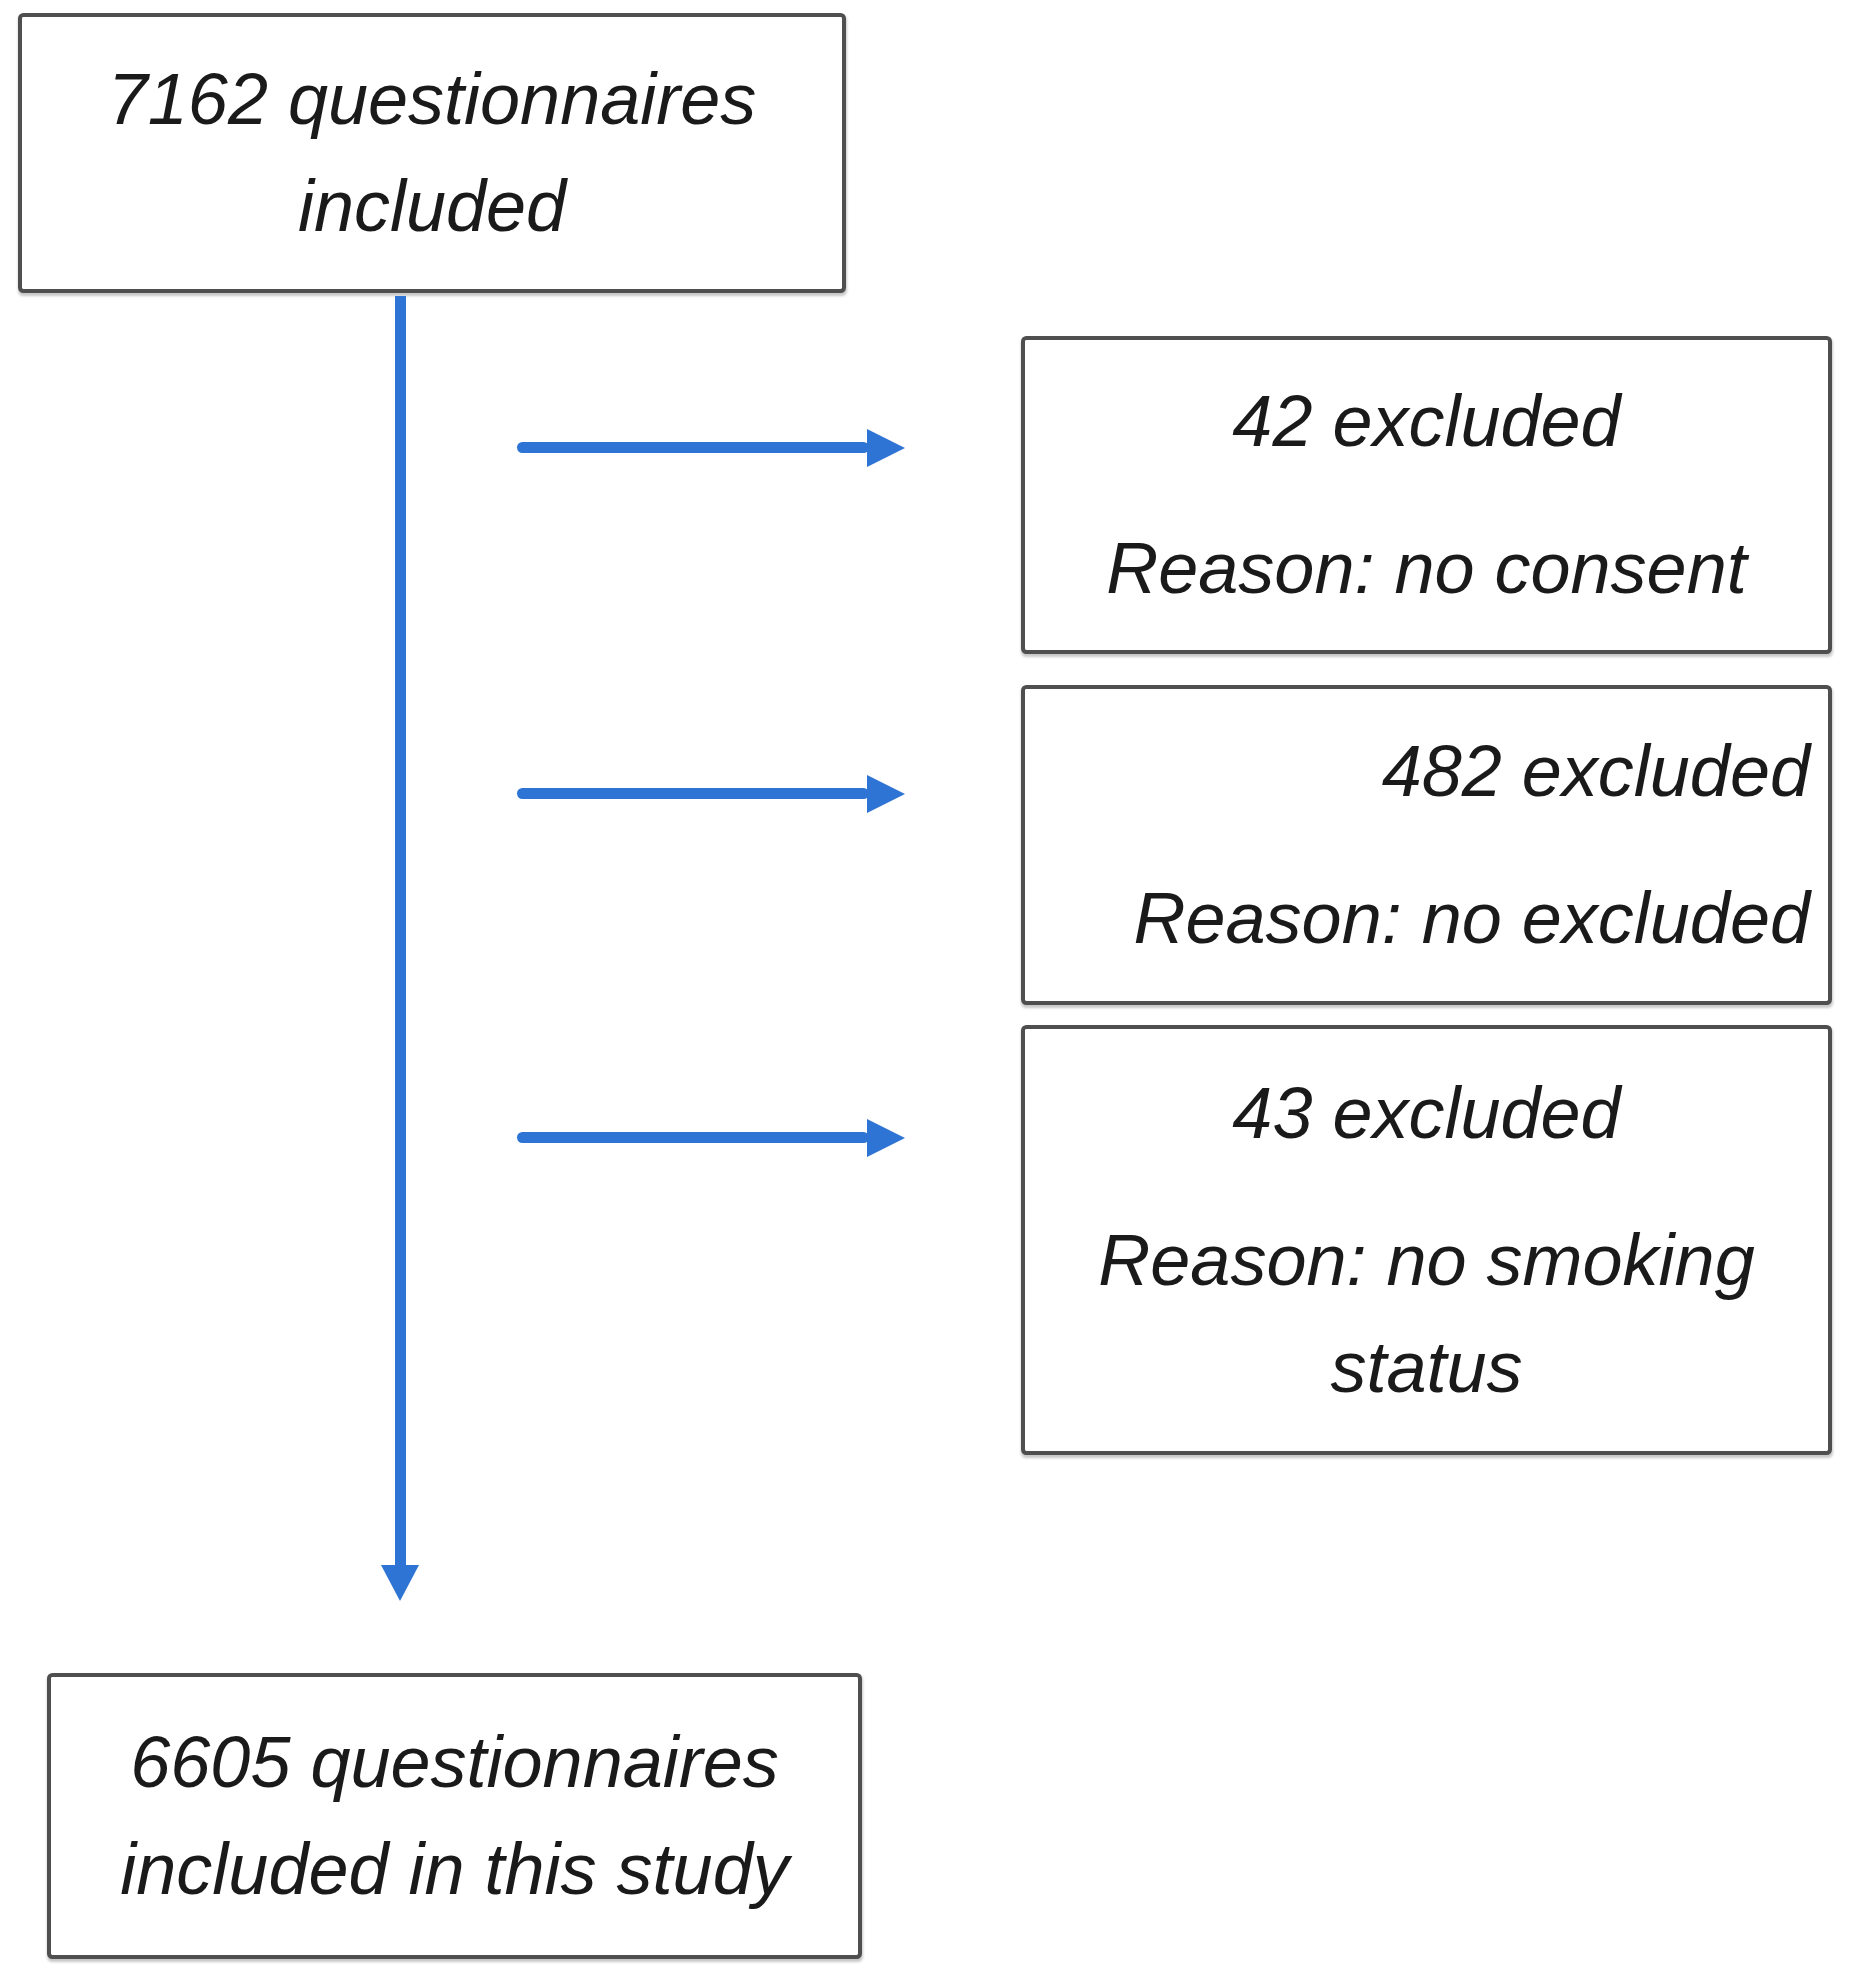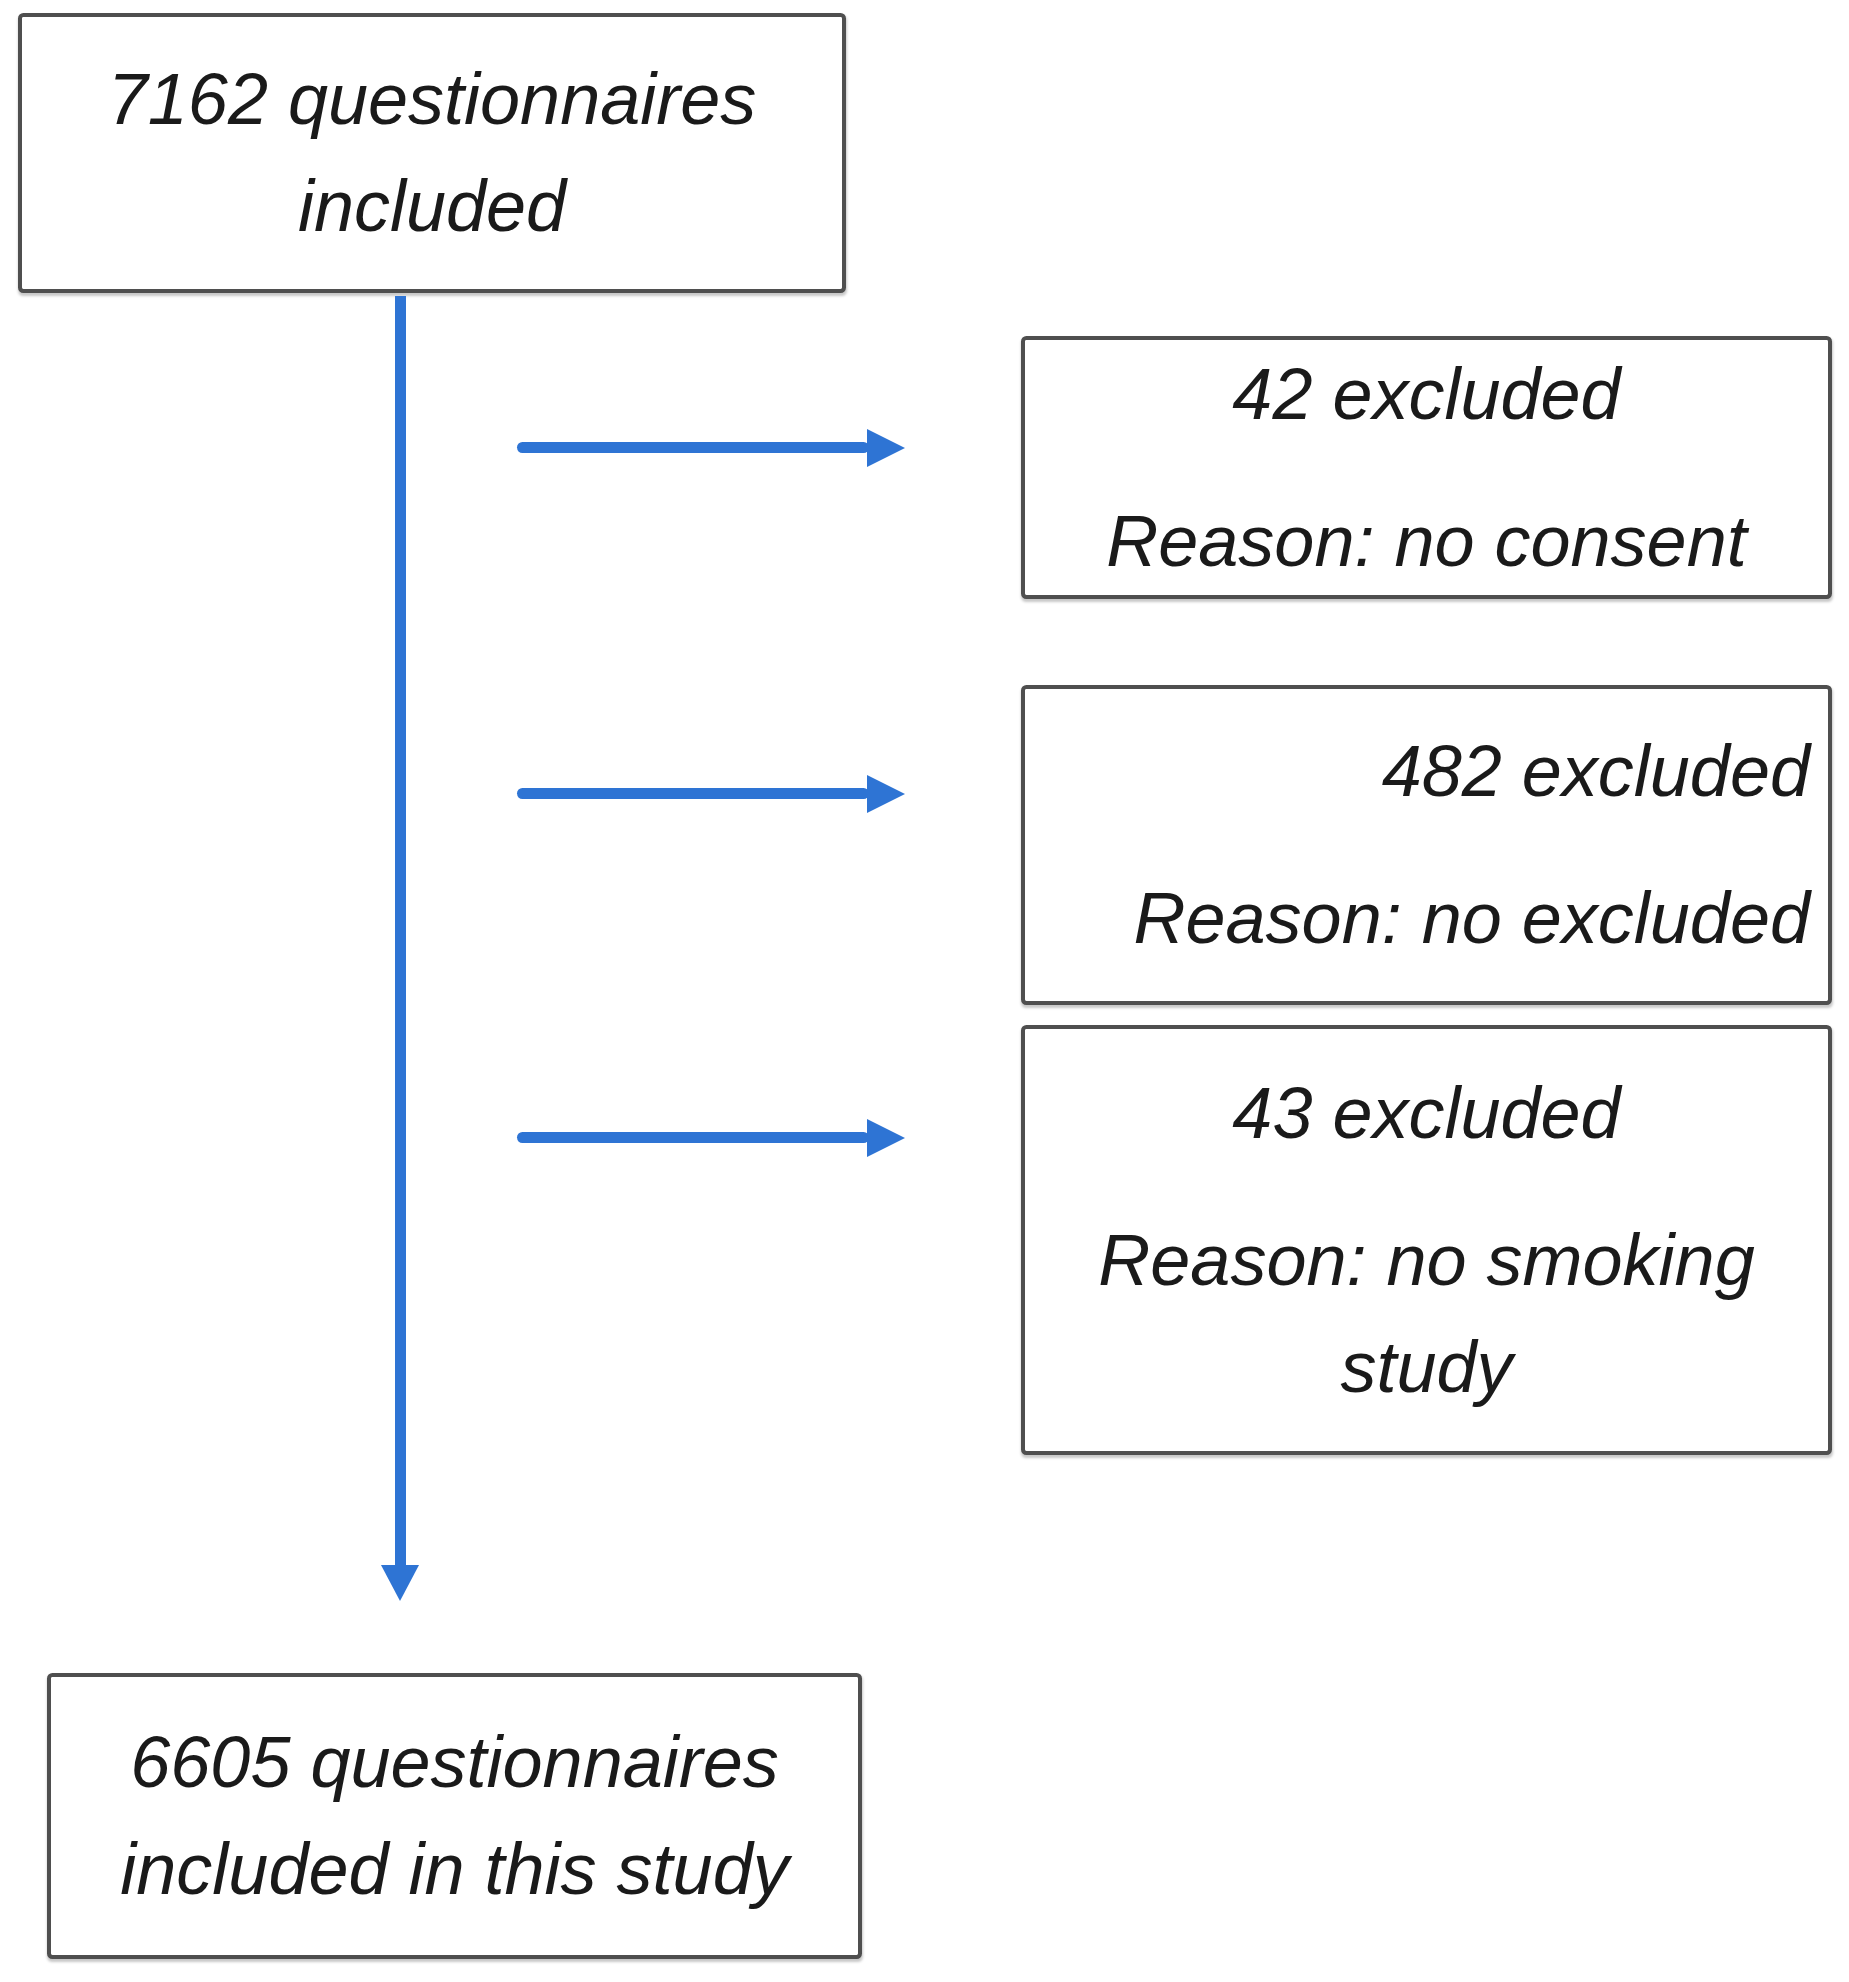--- a/index.html
+++ b/index.html
@@ -27,21 +27,21 @@
     flex-direction: column;
     align-items: center;
     justify-content: center;
     text-align: center;
     font-size: 72px;
     line-height: 107px;
   }
   .line { width: 100%; font-style: italic; }
   .box-top    { left: 18px;   top: 13.4px;   width: 828px; height: 280px; padding: 0 18px; }
   .box-right  { left: 1021px; width: 811px; gap: 40px;   padding: 0 18px; }
-  .r1 { top: 336px;  height: 263px; }
+  .r1 { top: 336px;  height: 318px; }
   .r2 { top: 685px;  height: 320px; text-align: right; }
   .r3 { top: 1025px; height: 430px; }
   .box-bottom { left: 47px;   top: 1673px; width: 815px; height: 286px; padding: 8px 9px; }
 
   
   .shaft-v {
     position: absolute;
     left: 395px; top: 296px;
     width: 10.7px; height: 1272px;
     background: var(--color-arrow, #2E74D4);
@@ -98,21 +98,21 @@
     <div class="line">Reason: no consent</div>
   </div>
 
   <div class="node box-right r2">
     <div class="line">482 excluded</div>
     <div class="line">Reason: no excluded</div>
   </div>
 
   <div class="node box-right r3">
     <div class="line">43 excluded</div>
-    <div class="line">Reason: no smoking study</div>
+    <div class="line">Reason: no smoking status</div>
   </div>
 
   <div class="node box-bottom">
     <div class="line">6605 questionnaires</div>
     <div class="line">included in this study</div>
   </div>
 
 </div>
 
 

